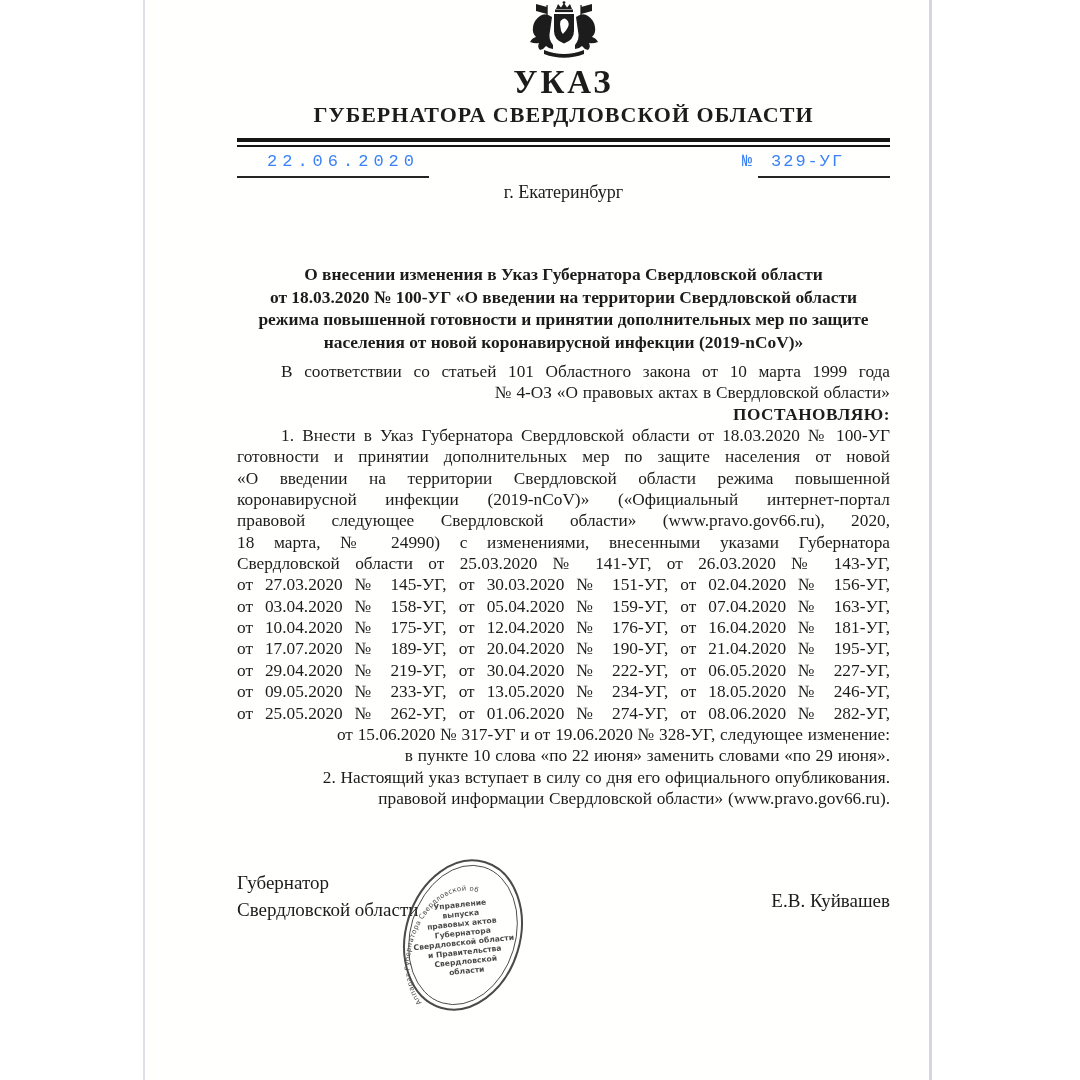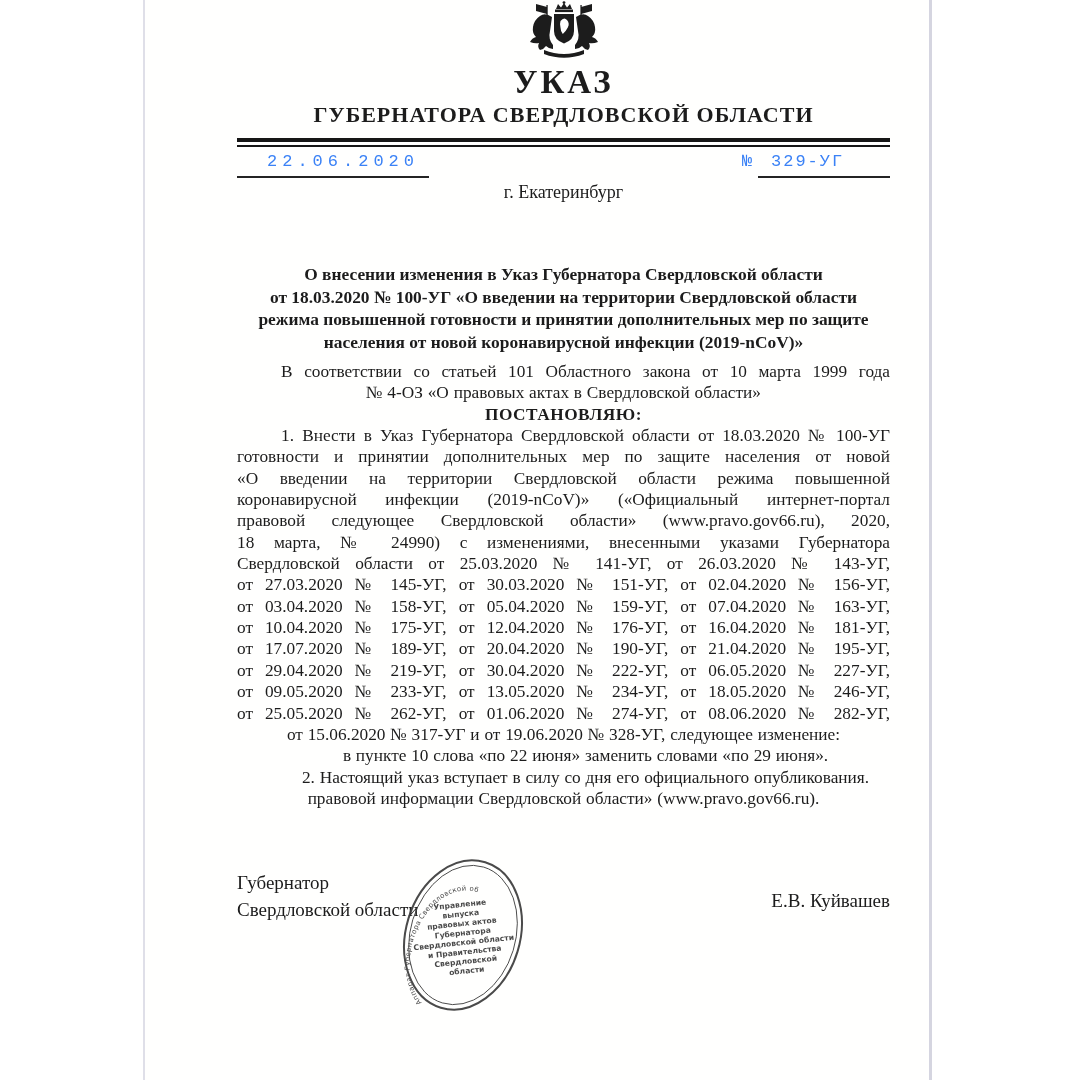--- a/index.html
+++ b/index.html
@@ -32,21 +32,21 @@
   .place { top:182px; width:100%; text-align:center; font-size:18px; }
 
   .title-block { top:232px; left:0; width:100%;margin-top:31px; }
   .title-line  { text-align:center; font-weight:bold;
                  font-size:17.4px; line-height:22.7px; }
 
   .body-block { top:361px; left:0; width:100%; }
   .bl { font-size:17.3px; line-height:21.35px; height:21.35px;
         word-spacing:0.5px; }
   .bl.j   { text-align:justify; text-align-last:justify; }
-  .bl.lft { text-align:center; white-space:nowrap; }
+  .bl.lft { text-align:right; white-space:nowrap; }
   .bl.ind { text-indent:44px; }
   .bl.bold{ font-weight:bold; letter-spacing:0.5px; }
 
   .sig { font-size:19px;text-align:center; }
   .sig-role-1 { left:0; top:872px; }
   .sig-role-2 { left:0; top:899px; }
   .sig-name   { right:0; top:890px; text-align:right; }
 
   .stamp { left:146px; top:852px; opacity:0.92; }
   .stamp text { font-family:"DejaVu Sans", sans-serif; fill:#3b3b3b; }

